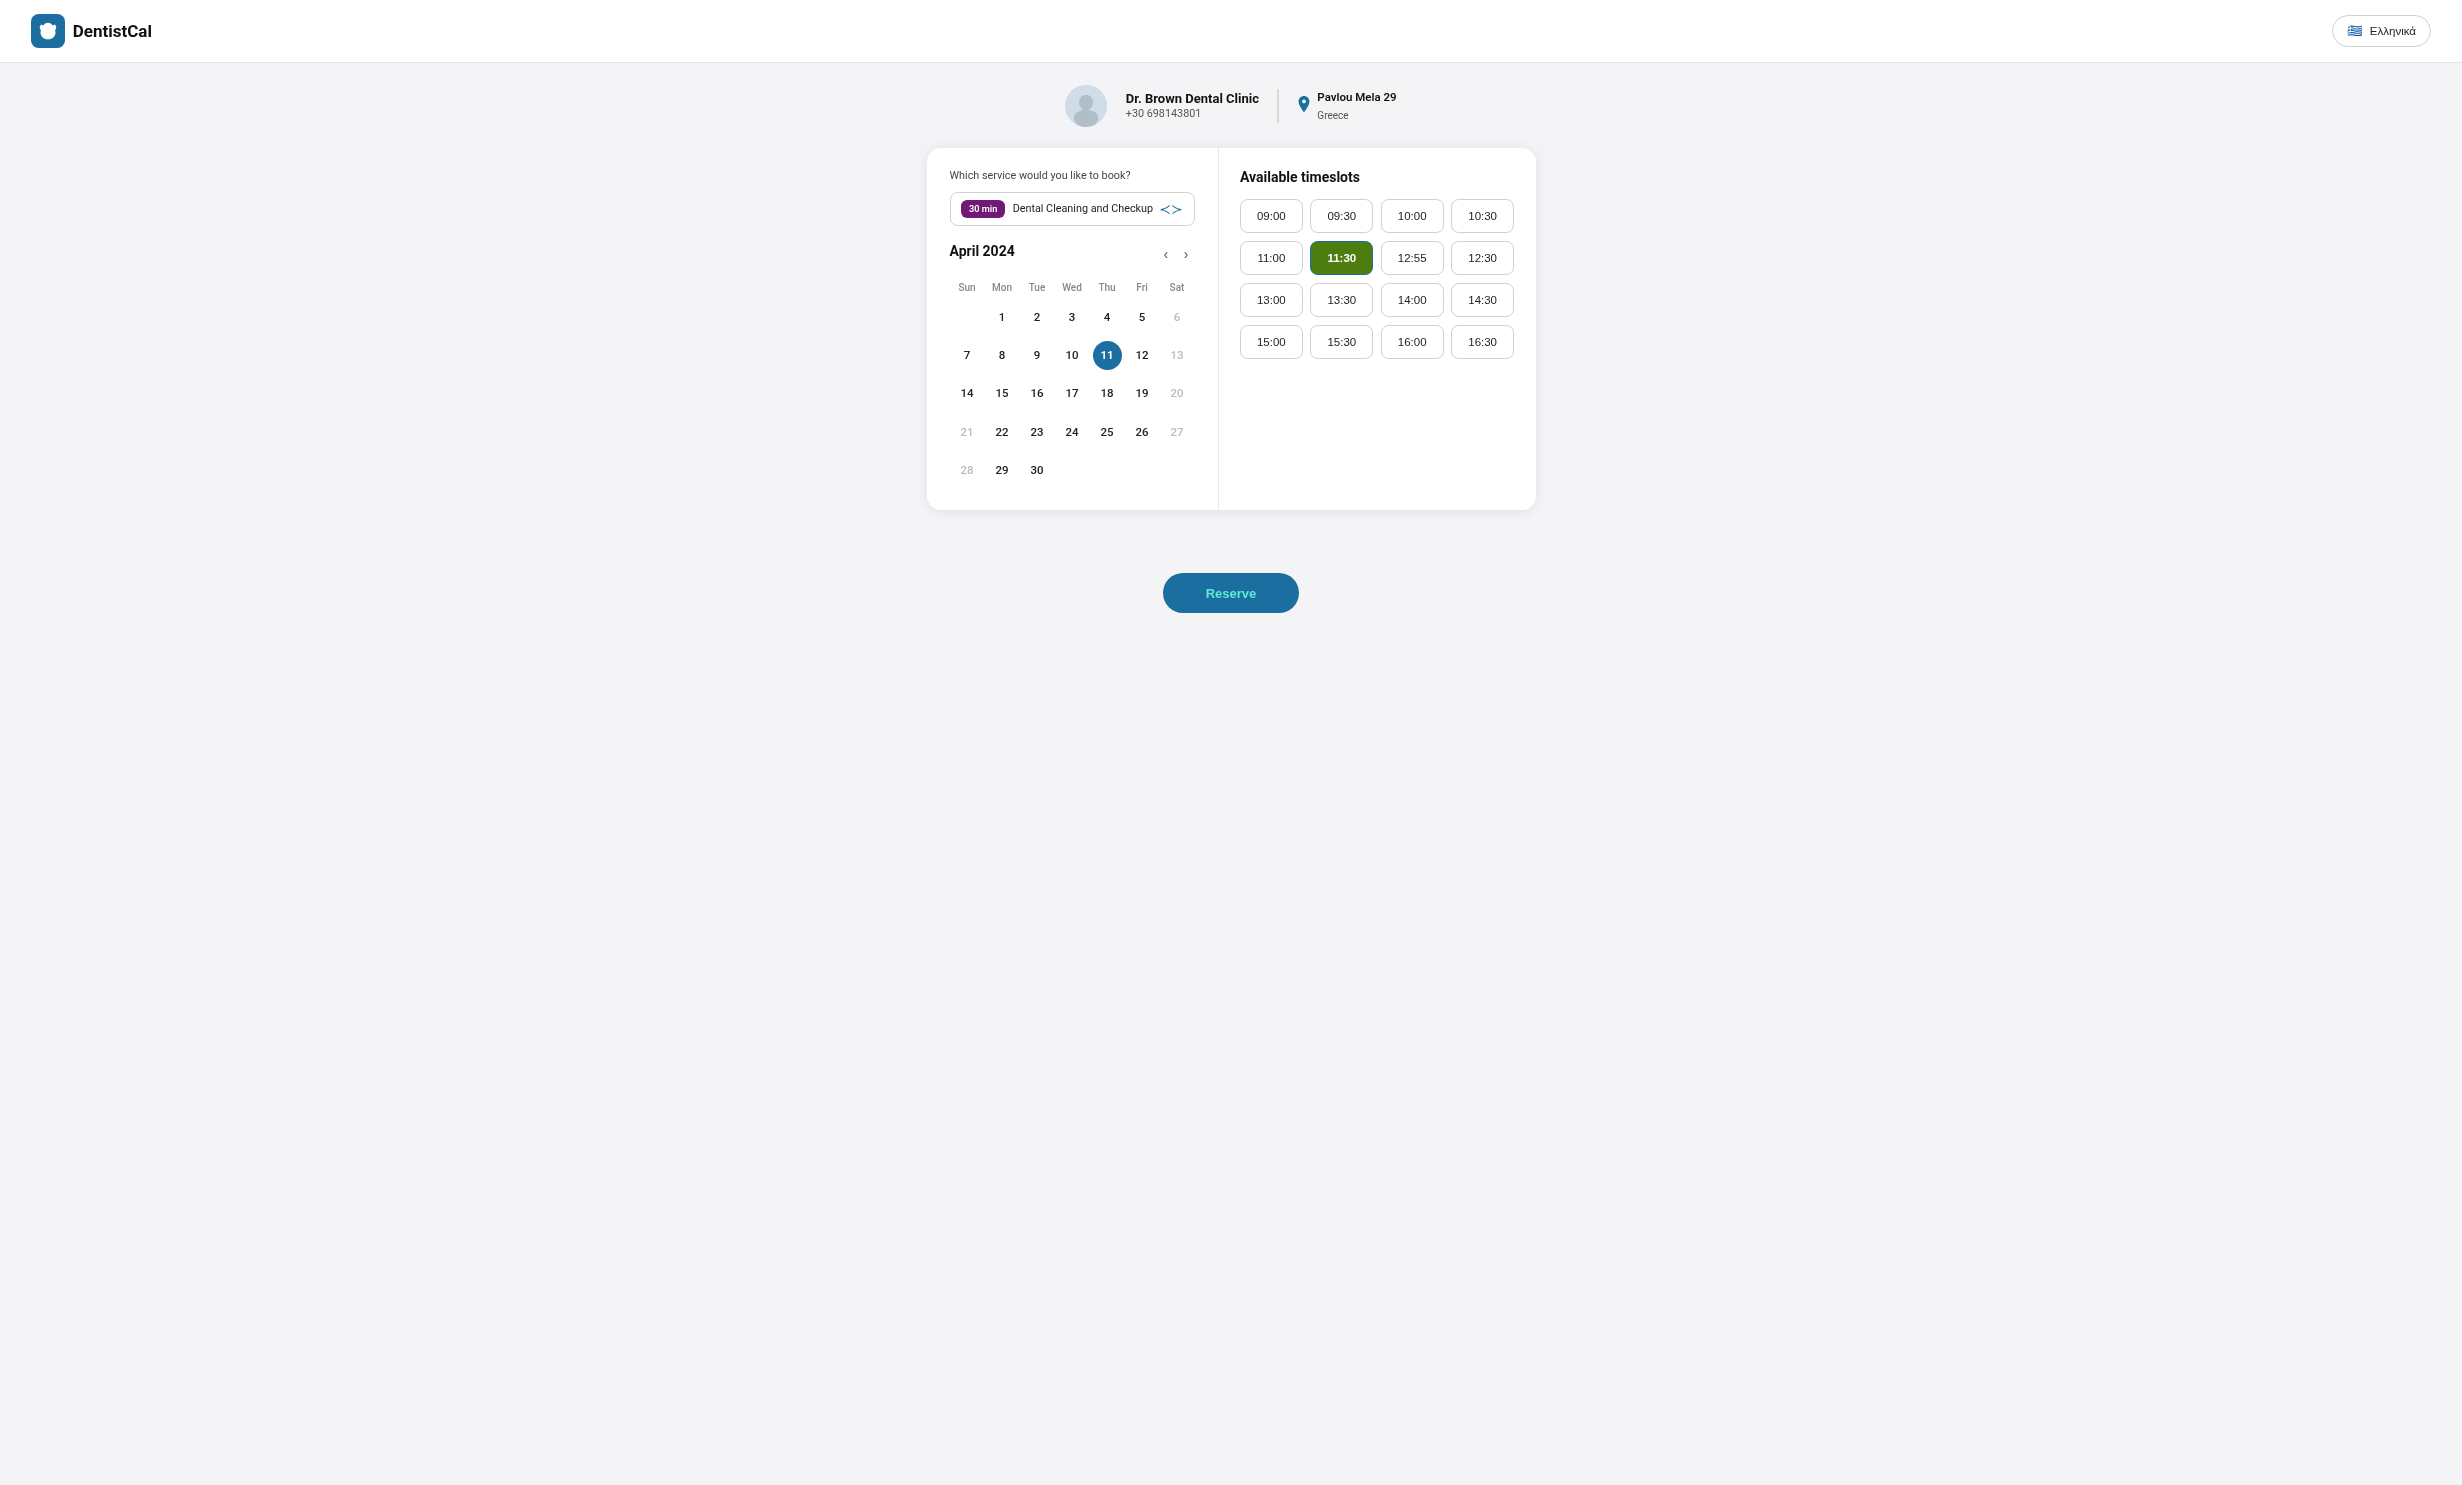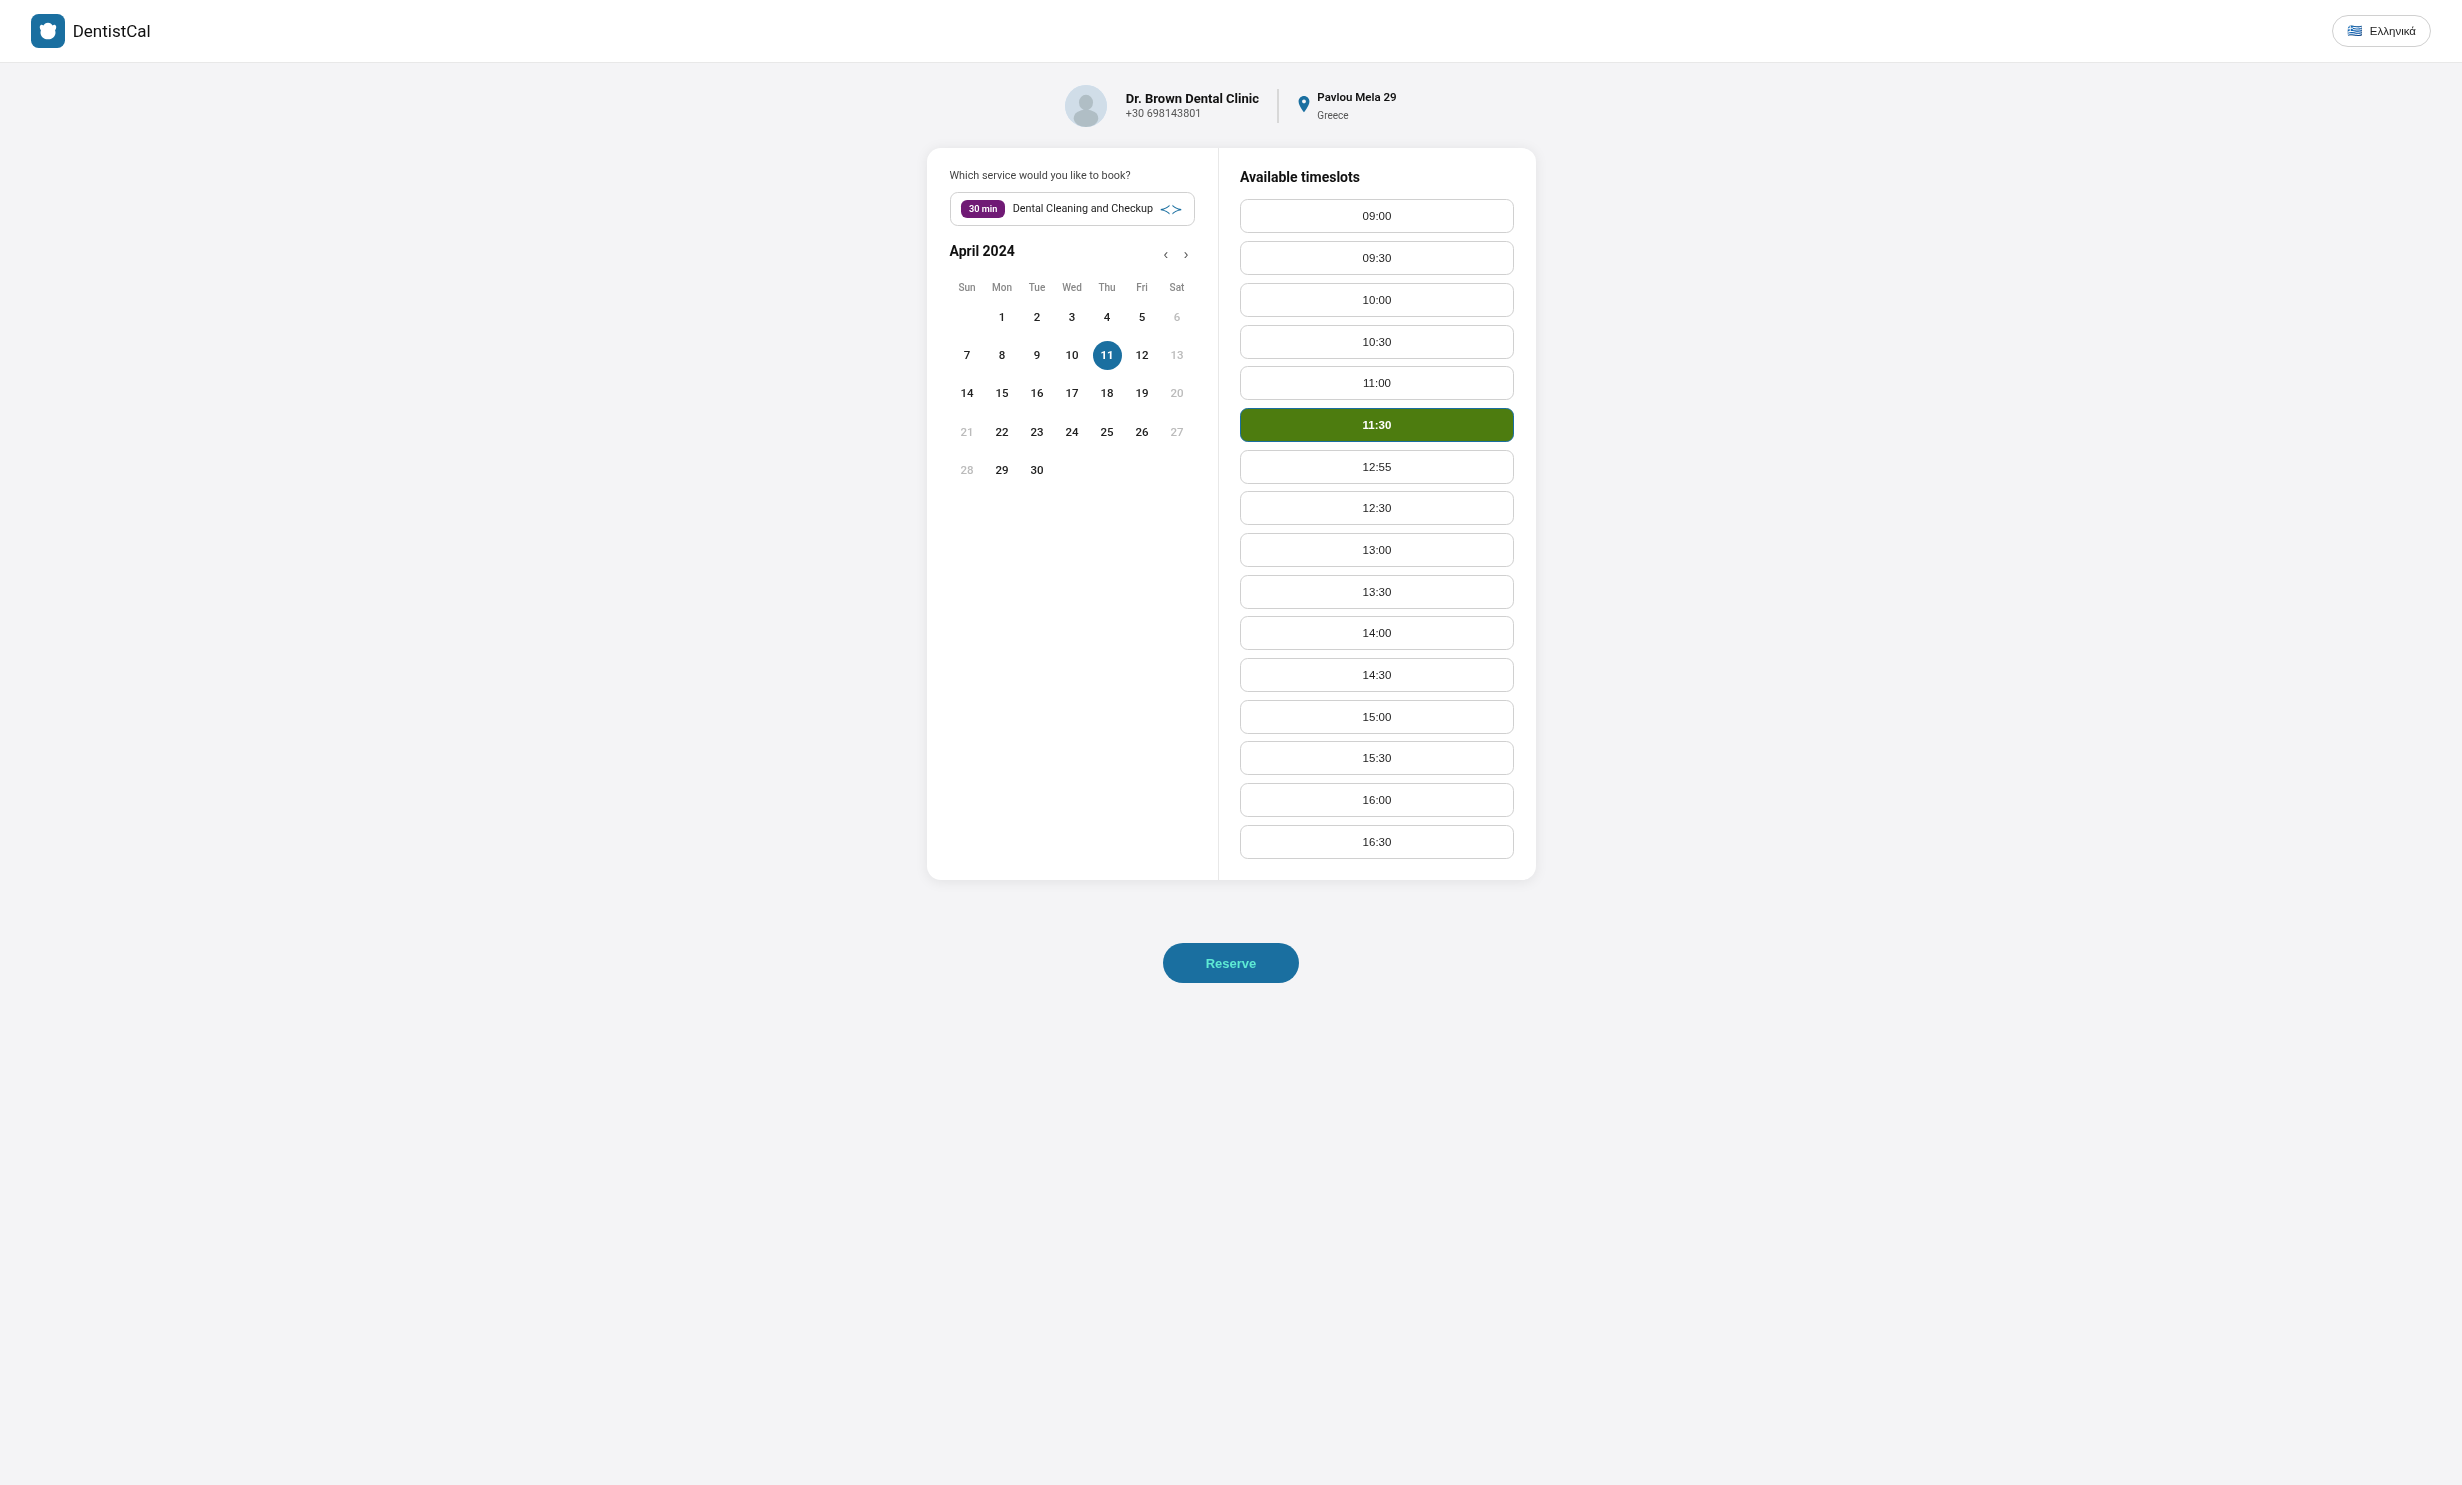--- a/index.html
+++ b/index.html
@@ -33,21 +33,21 @@
       align-items: center;
       justify-content: center;
     }
     .logo-icon svg {
       width: 20px;
       height: 20px;
       fill: white;
     }
     .logo-text {
       font-size: 17px;
-      font-weight: 400;
+      font-weight: 700;
       color: #111;
     }
     .lang-btn {
       display: flex;
       align-items: center;
       gap: 6.2px;
       border: 1.2px solid #d0d0d0;
       border-radius: 18.5px;
       padding: 6.2px 14px;
       background: #fff;
@@ -246,21 +246,21 @@
       flex: 1;
     }
     .timeslots-title {
       font-size: 14px;
       font-weight: 700;
       color: #111;
       margin-bottom: 14px;
     }
     .timeslots-grid {
       display: grid;
-      grid-template-columns: 1fr;
+      grid-template-columns: 1fr 1fr 1fr 1fr;
       gap: 7.7px;
     }
     .timeslot-btn {
       border: 1.2px solid #d0d0d0;
       border-radius: 7.7px;
       padding: 10px 7.7px;
       font-size: 11.5px;
       font-weight: 500;
       color: #222;
       background: #fff;

